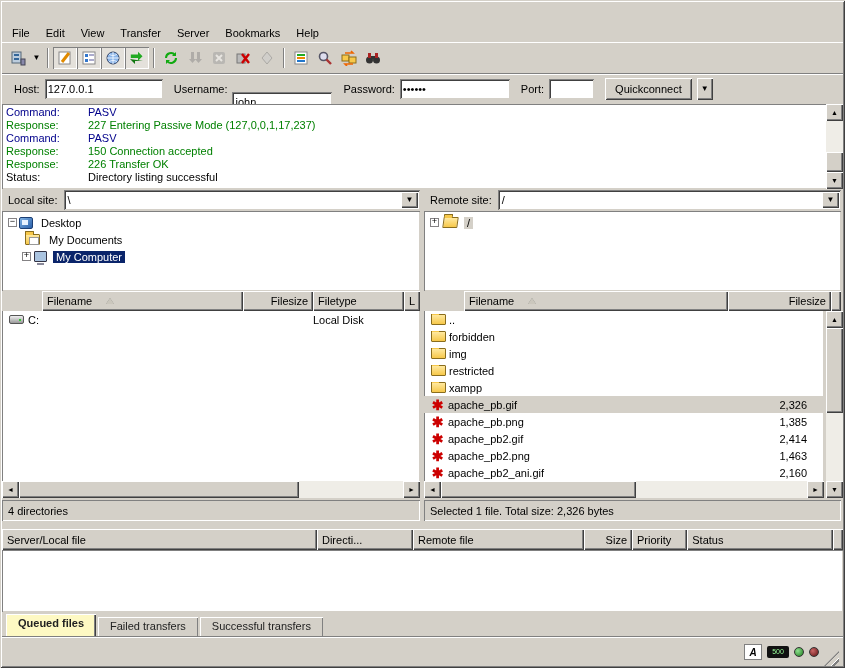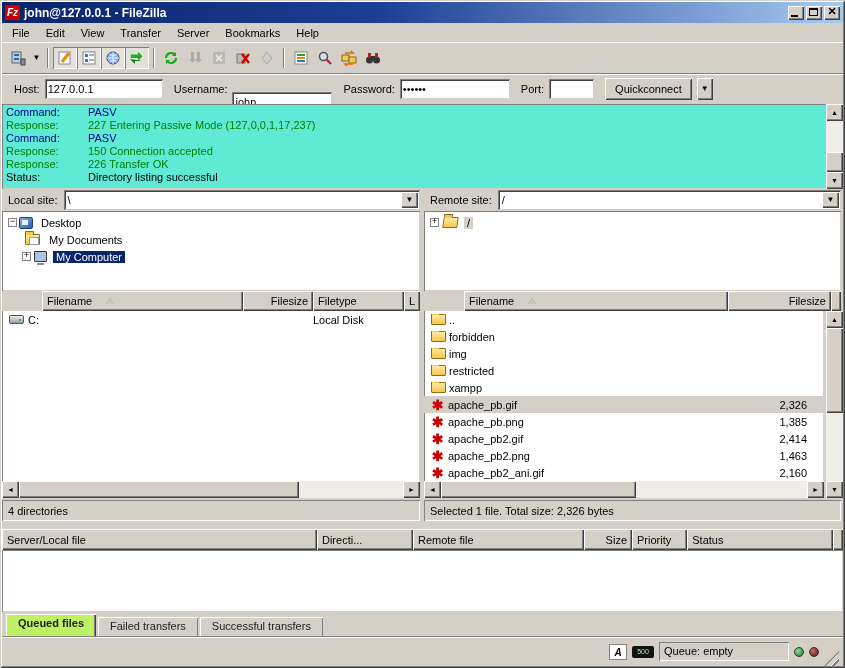--- a/index.html
+++ b/index.html
@@ -54,21 +54,21 @@
     font-size:11px; padding:2px 3px; }
   .qc-btn { height:22px; padding:0 10px; background:#d4d0c8; border:none;
     font-family:"Liberation Sans",sans-serif; font-size:11px;
     box-shadow: inset 1px 1px 0 #fff, inset -1px -1px 0 #404040,
                 inset 2px 2px 0 #d4d0c8, inset -2px -2px 0 #808080; }
   .qc-drop { width:16px; height:22px; background:#d4d0c8; display:flex; align-items:center;
     justify-content:center; font-size:8px;
     box-shadow: inset 1px 1px 0 #fff, inset -1px -1px 0 #404040, inset -2px -2px 0 #808080; }
 
   
-  .log { position:absolute; left:2px; top:104px; width:841px; height:85px; background:#5eead4;
+  .log { position:absolute; left:2px; top:104px; width:841px; height:85px; background:#ffffff;
     box-shadow: inset 1px 1px 0 #808080, inset -1px -1px 0 #d4d0c8; padding:2px 0 0 4px; }
   .log-line { display:flex; height:13px; line-height:13px; }
   .log-label { width:82px; flex:none; }
   .t-command { color:#00008b; }
   .t-response { color:#008000; }
   .t-status { color:#000; }
   .log-vscroll { position:absolute; right:2px; top:104px; width:17px; height:85px; background:#efede7; }
 
   
   .sb-btn { position:absolute; width:17px; height:17px; background:#d4d0c8; text-align:center;
@@ -145,21 +145,21 @@
     padding-top:3px; }
   .queue-hdr .col-hdr { height:21px; }
   .queue-body { position:absolute; left:2px; top:550px; width:841px; height:62px; background:#fff;
     box-shadow: inset 1px 1px 0 #808080, inset -1px -1px 0 #d4d0c8; }
 
   
   .tabs { position:absolute; left:2px; top:612px; width:841px; height:24px; display:flex;
     align-items:flex-end; padding-left:4px; gap:2px; }
   .tab { height:19px; padding:3px 12px 0; background:#d4d0c8;
     box-shadow: inset 1px 1px 0 #fff, inset -1px 0 0 #808080; color:#222; }
-  .tab.active { height:22px; font-weight:bold; background:#bef264;
+  .tab.active { height:22px; font-weight:bold; background:#fef9c3;
     box-shadow: inset 1px 1px 0 #fff, inset -1px 0 0 #404040, inset -2px 0 0 #808080; }
 
   
   .statusbar { position:absolute; left:2px; top:636px; width:841px; height:30px;
     display:flex; align-items:center; justify-content:flex-end; gap:5px; padding:0 4px;
     border-top:1px solid #808080; box-shadow: inset 0 1px 0 #fff; }
   .ascii-ind { width:18px; height:16px; background:#fff; border:1px solid #808080;
     font-size:10px; font-weight:bold; text-align:center; line-height:15px; font-style:italic; }
   .speed-ind { width:22px; height:12px; background:#111; border-radius:2px; position:relative; }
   .speed-ind::after { content:"500"; position:absolute; left:0; width:22px; text-align:center; top:1px;
@@ -171,35 +171,20 @@
   .led.red { background:radial-gradient(circle at 35% 35%, #c66, #5e1414); }
   .grip { width:15px; height:15px; align-self:flex-end;
     background:repeating-linear-gradient(135deg, transparent 0 3px, #fff 3px 4px, #808080 4px 6px);
     clip-path:polygon(100% 0, 100% 100%, 0 100%); }
 </style>
 </head>
 <body>
 
 <div class="window">
 
-  <div class="titlebar">
-    <div class="fz-icon">Fz</div>
-    <div class="title-text">john@127.0.0.1 - FileZilla</div>
-    <div class="caption-btns">
-      <div class="cap-btn">
-          <div class="glyph-min"></div>
-        </div>
-      <div class="cap-btn">
-          <div class="glyph-max"></div>
-        </div>
-      <div class="cap-btn">
-          <div class="glyph-close">✕</div>
-        </div>
-    </div>
-  </div>
 
   <div class="menubar">
     <span class="menu-item">File</span>
     <span class="menu-item">Edit</span>
     <span class="menu-item">View</span>
     <span class="menu-item">Transfer</span>
     <span class="menu-item">Server</span>
     <span class="menu-item">Bookmarks</span>
     <span class="menu-item">Help</span>
   </div>
@@ -556,19 +541,18 @@
 
   <div class="tabs">
     <div class="tab active">Queued files</div>
     <div class="tab">Failed transfers</div>
     <div class="tab">Successful transfers</div>
   </div>
 
   <div class="statusbar">
     <div class="ascii-ind">A</div>
     <div class="speed-ind"></div>
-    <div class="queue-panel">Queue: empty</div>
     <div class="led green"></div>
     <div class="led red"></div>
     <div class="grip"></div>
   </div>
 
 </div>
 
 </body></html>

